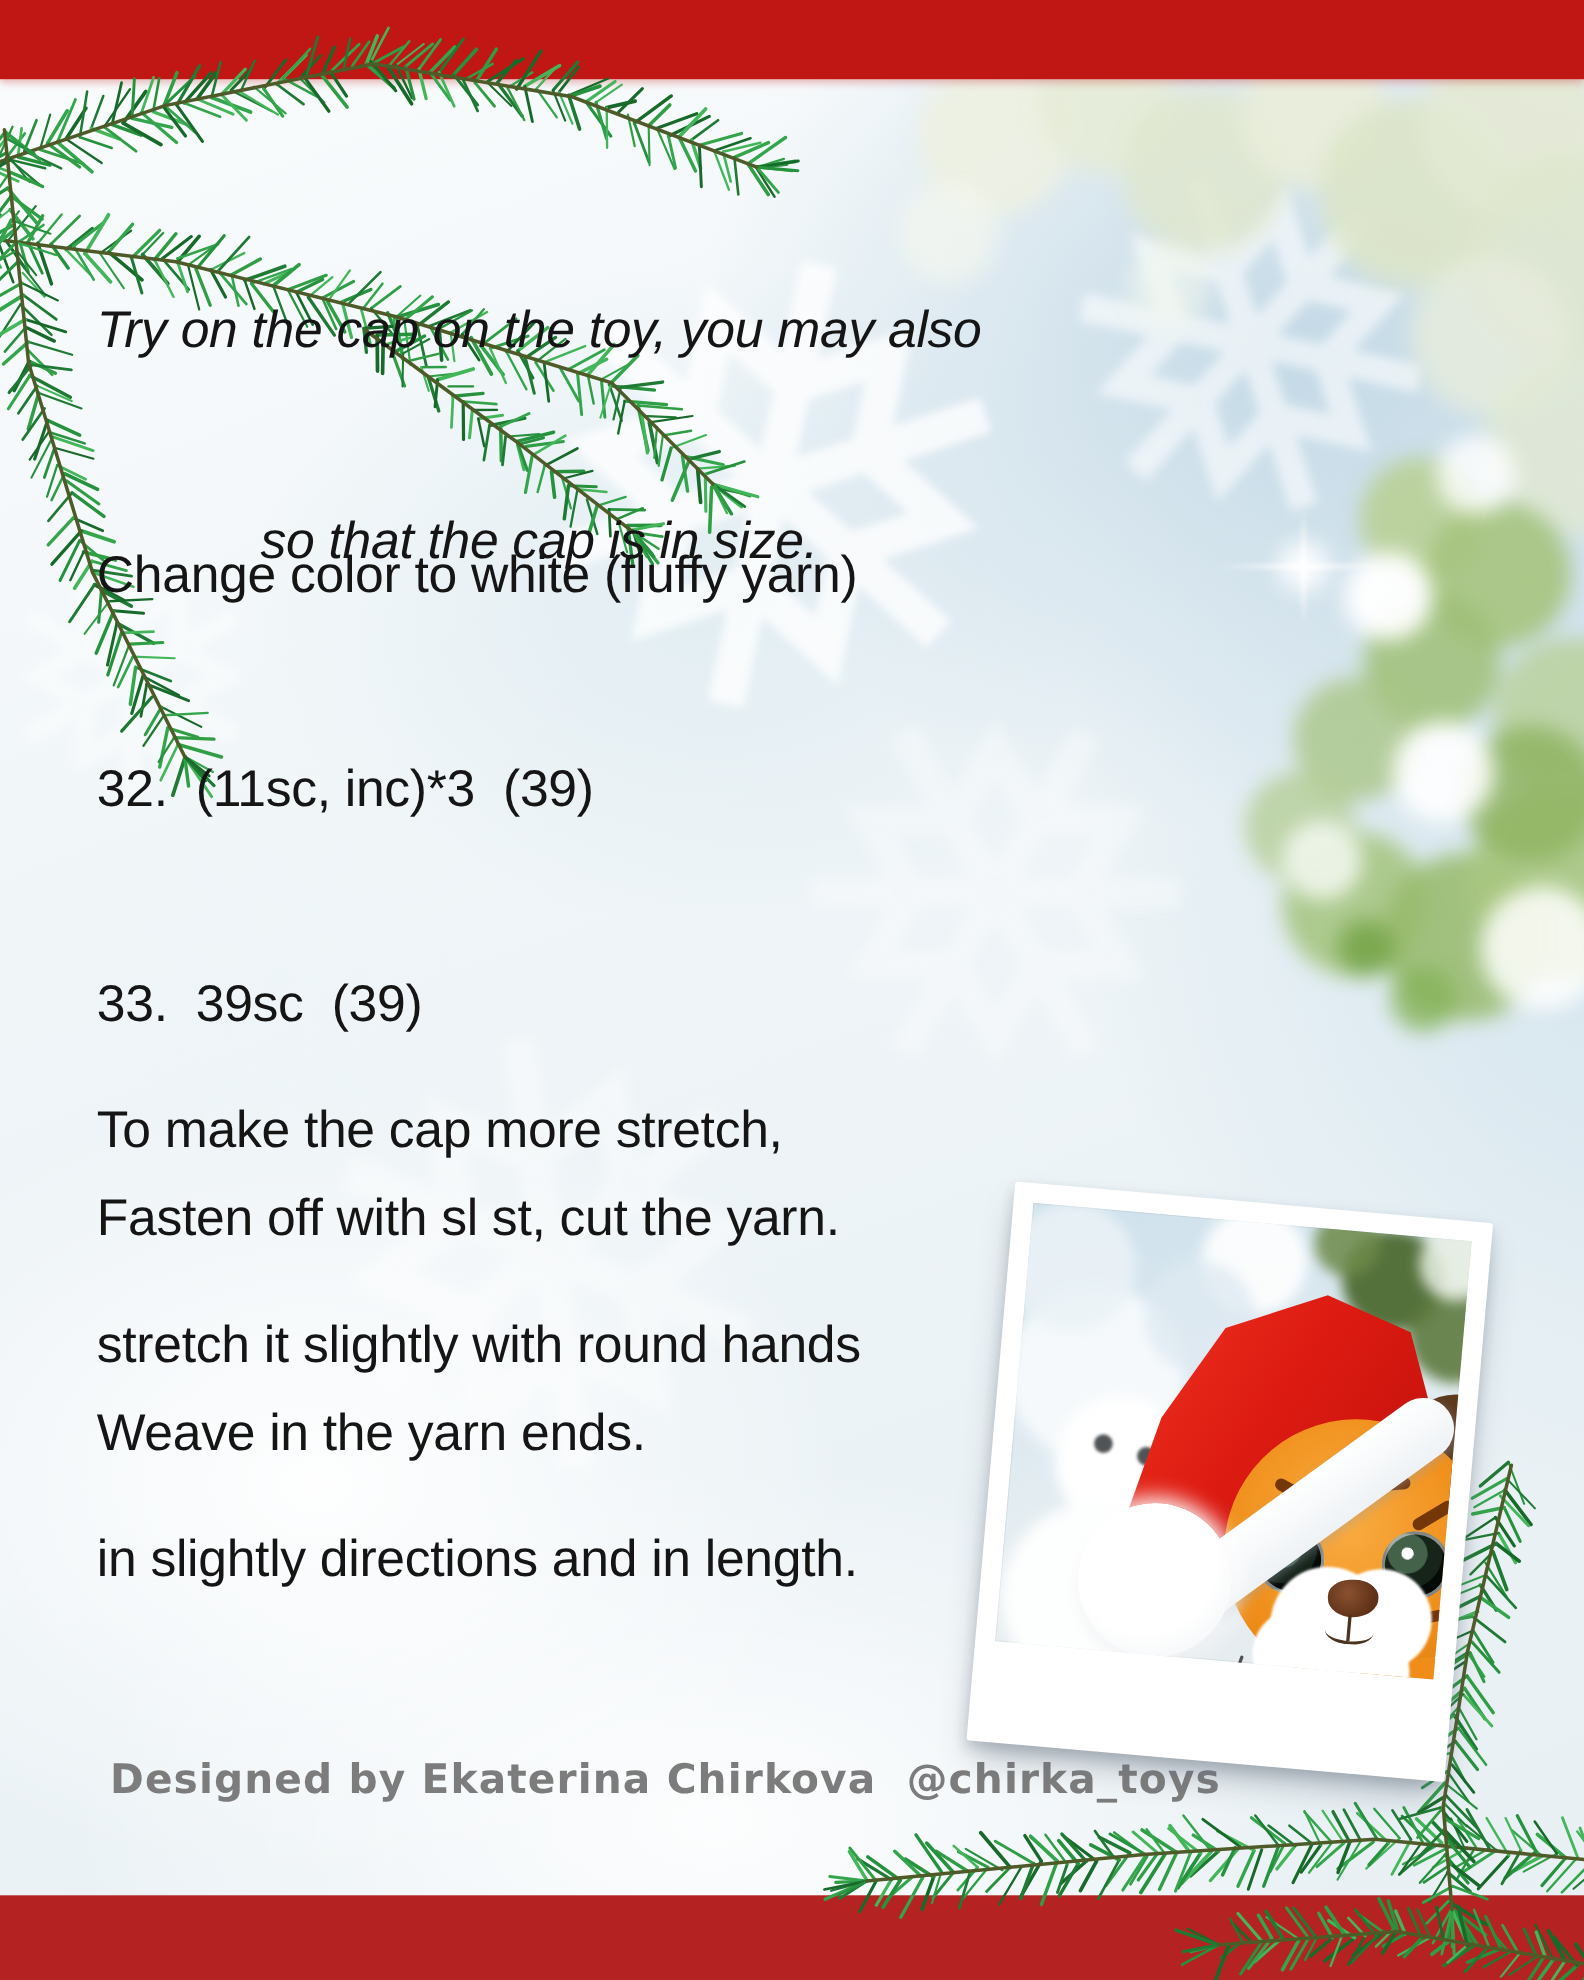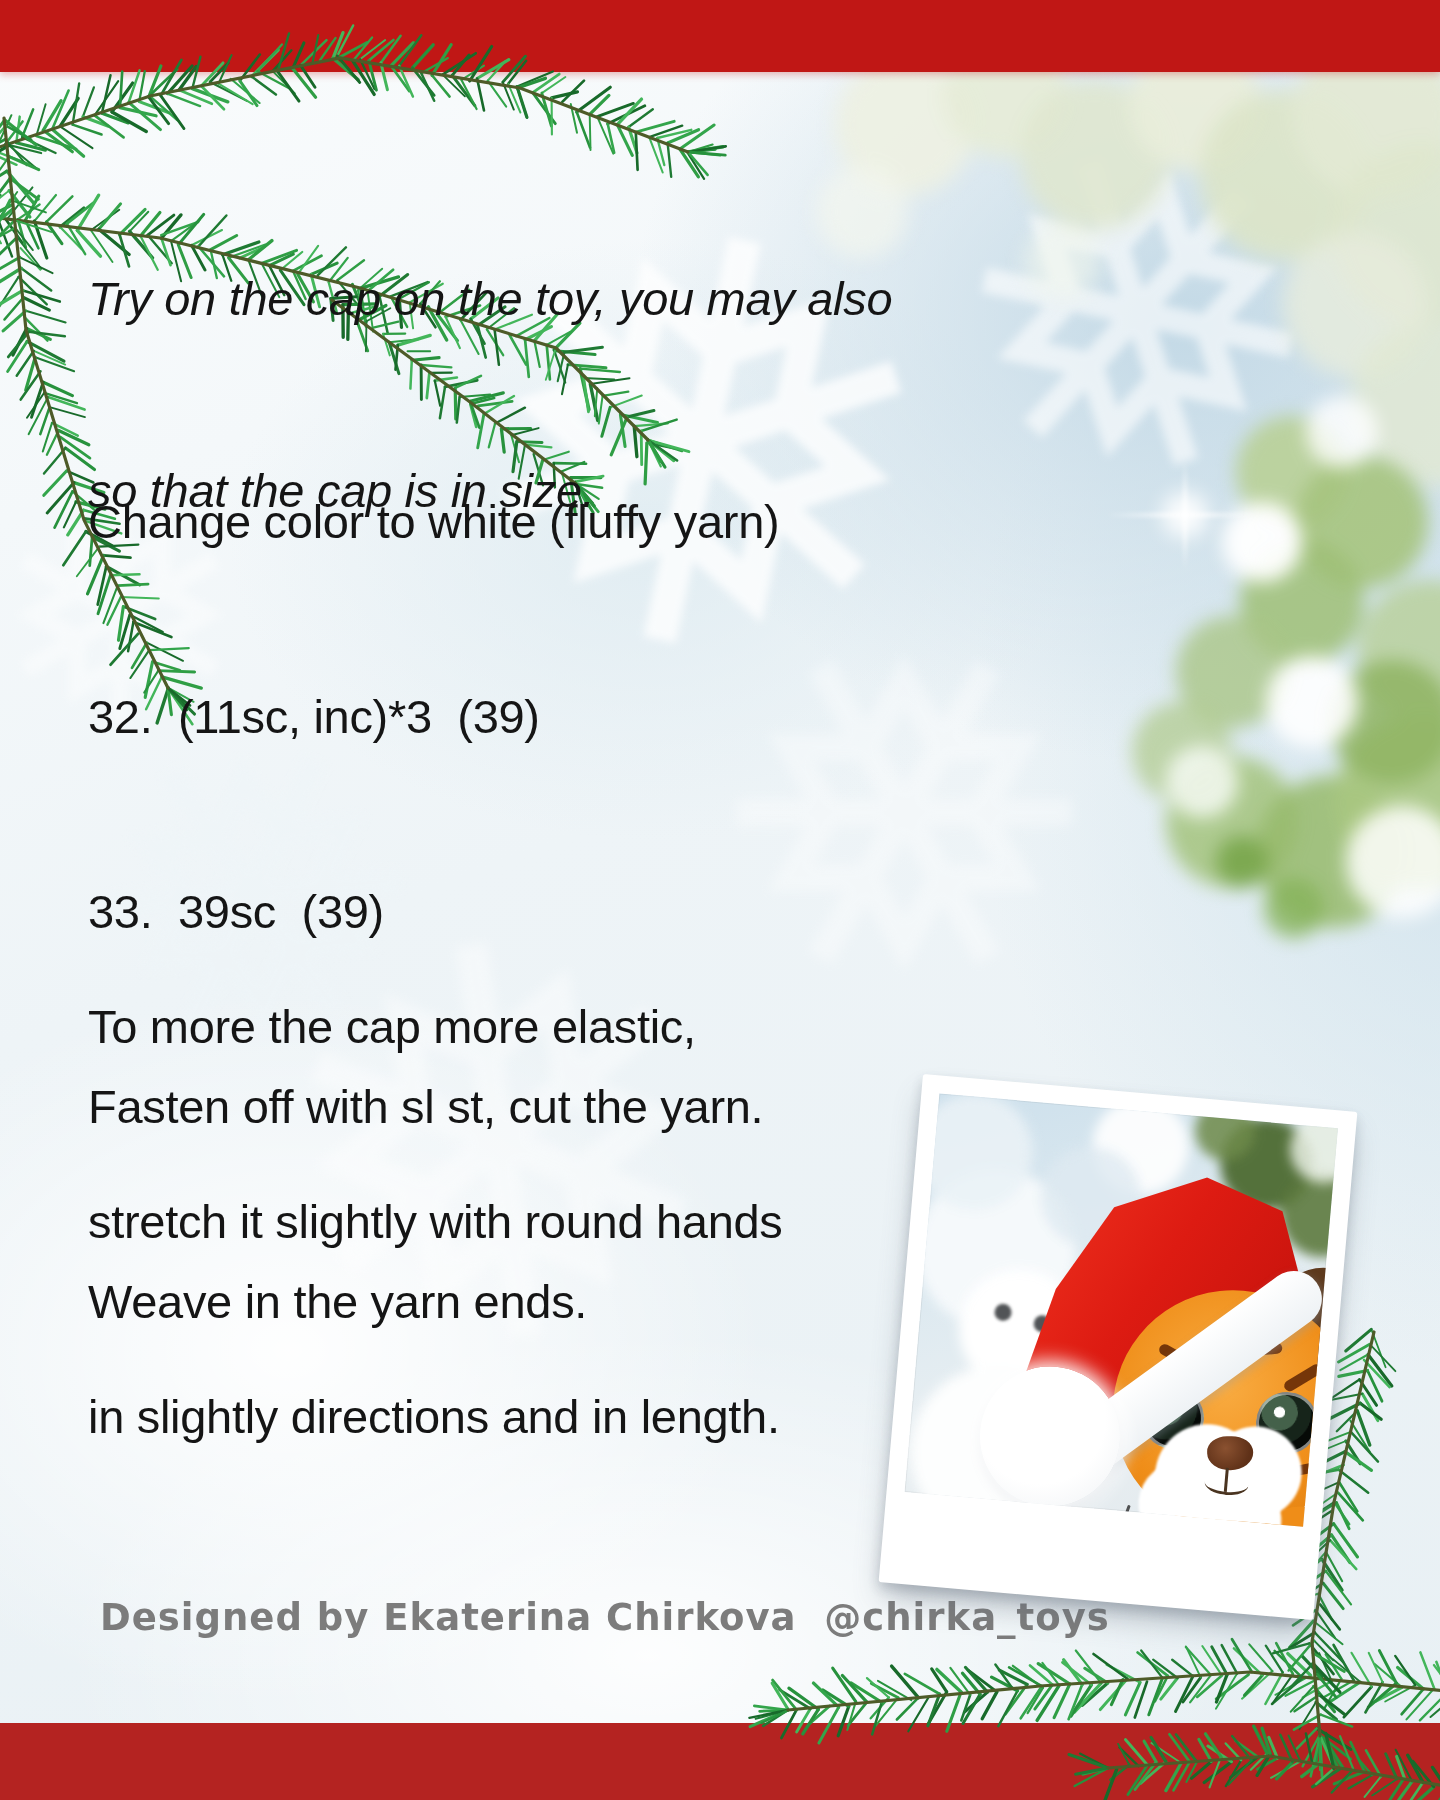--- a/index.html
+++ b/index.html
@@ -19,21 +19,21 @@
   .blobwrap{position:absolute;inset:0;z-index:1;pointer-events:none;}
   #foliage{filter:blur(10px);}
   #snowybranch{filter:blur(9px);}
   .sparkle{position:absolute;z-index:1;}
   .sparkle .b1,.sparkle .b2{position:absolute;background:linear-gradient(to right,rgba(255,255,255,0),#fff,rgba(255,255,255,0));filter:blur(2px);}
   .sparkle .b1{width:160px;height:4px;left:-80px;top:-2px;}
   .sparkle .b2{width:4px;height:110px;left:-2px;top:-55px;background:linear-gradient(to bottom,rgba(255,255,255,0),#fff,rgba(255,255,255,0));}
   .sparkle .glow{position:absolute;width:46px;height:46px;left:-23px;top:-23px;border-radius:50%;background:#fff;filter:blur(10px);opacity:.9;}
   #branches{position:absolute;left:0;top:0;z-index:3;pointer-events:none;}
   .txt{position:absolute;left:88px;z-index:4;color:#151515;font-size:47px;line-height:65px;letter-spacing:-.3px;white-space:pre-wrap;}
-  .note{top:139px;font-style:italic;line-height:64px;}
+  .note{top:139px;font-style:italic;line-height:64px;text-align:center;}
   .pattern{top:359px;}
   .tip{top:864px;}
   .b{font-weight:400;}
   .credit{position:absolute;left:100px;top:1596px;z-index:4;font-family:"DejaVu Sans",sans-serif;
     font-weight:700;font-size:37px;color:#7c7c7c;letter-spacing:1px;white-space:pre-wrap;}
   .polaroid{position:absolute;left:900px;top:1092px;width:436px;height:510px;z-index:5;background:#fff;
     transform:rotate(5deg);border-radius:3px;
     box-shadow:0 18px 30px -6px rgba(100,110,125,.45),0 6px 12px rgba(100,110,125,.28);}
   .photo{position:absolute;left:18px;top:18px;width:400px;height:400px;overflow:hidden;
     background:linear-gradient(160deg,#cde0ec 0%,#dce9f0 35%,#e9eff2 65%,#e3eaee 100%);
@@ -926,21 +926,21 @@
 
   <div class="txt pattern">
     <div>Change color to white (fluffy yarn)</div>
     <div><span class="b">32</span><span>.  (11sc, inc)*3  (39)</span></div>
     <div><span class="b">33</span><span>.  39sc  (39)</span></div>
     <div>Fasten off with sl st, cut the yarn.</div>
     <div>Weave in the yarn ends.</div>
   </div>
 
   <div class="txt tip">
-    <div>To more the cap more elastic,</div>
+    <div>To make the cap more stretch,</div>
     <div>stretch it slightly with round hands</div>
     <div>in slightly directions and in length.</div>
   </div>
 
   <div class="credit">Designed by Ekaterina Chirkova  @chirka_toys</div>
 
   <div class="polaroid">
     <div class="photo">
       <div id="phsoft">
           <div style="position: absolute; left: -10px; top: 70px; width: 160px; height: 160px; border-radius: 50%; background: rgb(247, 250, 252); opacity: 0.95;"></div>

